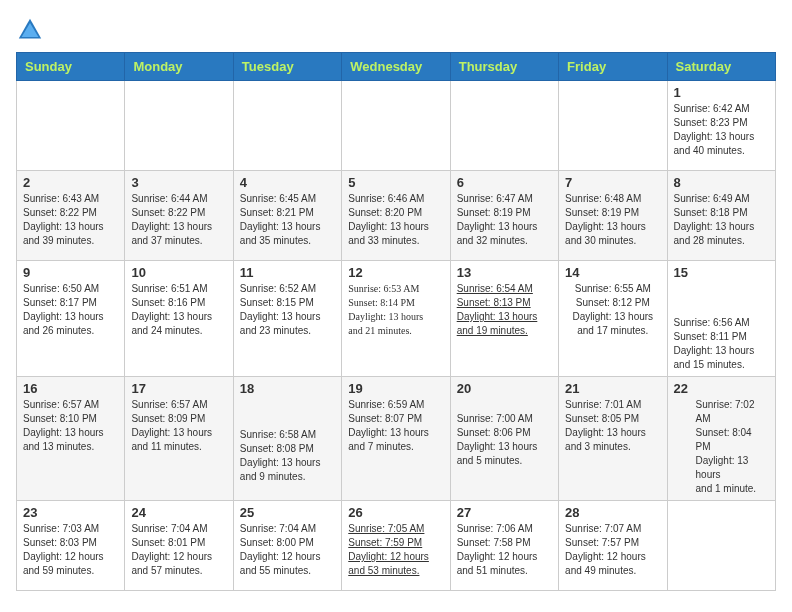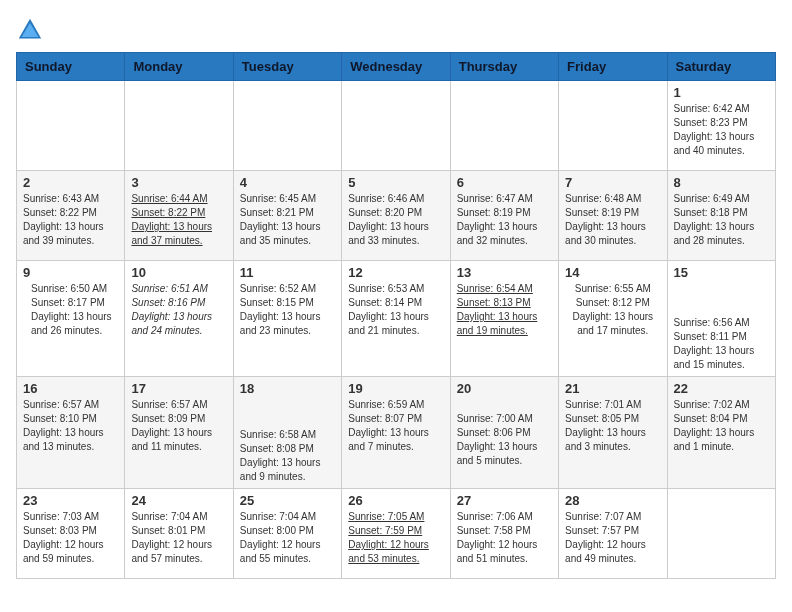--- a/index.html
+++ b/index.html
@@ -45,21 +45,21 @@
       font-size: 16px;
       color: #555;
     }
     .calendar {
       width: 100%;
       border-collapse: collapse;
       border: 1px solid #ccc;
     }
     .calendar th {
       background-color: #2979c0;
-      color: #0f172a;
+      color: #bef264;
       font-size: 13px;
       font-weight: bold;
       padding: 6px 8px;
       text-align: left;
       border: 1px solid #2265a8;
     }
     .calendar td {
       vertical-align: top;
       border: 1px solid #ccc;
       padding: 4px 6px;
@@ -138,21 +138,21 @@
       <tr>
         <td>
           <span class="day-number">2</span>
           <div class="day-info" style="white-space: pre-line;">Sunrise: 6:43 AM
 Sunset: 8:22 PM
 Daylight: 13 hours
 and 39 minutes.</div>
         </td>
         <td>
           <span class="day-number">3</span>
-          <div class="day-info" style="white-space: pre-line; text-decoration: underline;">Sunrise: 6:44 AM
+          <div class="day-info" style="white-space: pre-line;">Sunrise: 6:44 AM
 Sunset: 8:22 PM
 Daylight: 13 hours
 and 37 minutes.</div>
         </td>
         <td>
           <span class="day-number">4</span>
           <div class="day-info" style="white-space: pre-line;">Sunrise: 6:45 AM
 Sunset: 8:21 PM
 Daylight: 13 hours
 and 35 minutes.</div>
@@ -182,42 +182,42 @@
           <span class="day-number">8</span>
           <div class="day-info" style="white-space: pre-line;">Sunrise: 6:49 AM
 Sunset: 8:18 PM
 Daylight: 13 hours
 and 28 minutes.</div>
         </td>
       </tr>
       <tr>
         <td>
           <span class="day-number">9</span>
-          <div class="day-info" style="white-space: pre-line; margin-left: 8px;">Sunrise: 6:50 AM
+          <div class="day-info" style="white-space: pre-line;">Sunrise: 6:50 AM
 Sunset: 8:17 PM
 Daylight: 13 hours
 and 26 minutes.</div>
         </td>
         <td>
           <span class="day-number">10</span>
-          <div class="day-info" style="white-space: pre-line; font-style: italic;">Sunrise: 6:51 AM
+          <div class="day-info" style="white-space: pre-line;">Sunrise: 6:51 AM
 Sunset: 8:16 PM
 Daylight: 13 hours
 and 24 minutes.</div>
         </td>
         <td>
           <span class="day-number">11</span>
           <div class="day-info" style="white-space: pre-line;">Sunrise: 6:52 AM
 Sunset: 8:15 PM
 Daylight: 13 hours
 and 23 minutes.</div>
         </td>
         <td>
           <span class="day-number">12</span>
-          <div class="day-info" style="white-space: pre-line;">Sunrise: 6:53 AM
+          <div class="day-info" style="white-space: pre-line; font-family: Liberation Serif, serif;">Sunrise: 6:53 AM
 Sunset: 8:14 PM
 Daylight: 13 hours
 and 21 minutes.</div>
         </td>
         <td>
           <span class="day-number">13</span>
           <div class="day-info" style="white-space: pre-line; text-decoration: underline;">Sunrise: 6:54 AM
 Sunset: 8:13 PM
 Daylight: 13 hours
 and 19 minutes.</div>
@@ -275,21 +275,21 @@
         </td>
         <td>
           <span class="day-number">21</span>
           <div class="day-info" style="white-space: pre-line;">Sunrise: 7:01 AM
 Sunset: 8:05 PM
 Daylight: 13 hours
 and 3 minutes.</div>
         </td>
         <td>
           <span class="day-number">22</span>
-          <div class="day-info" style="white-space: pre-line;">Sunrise: 7:02 AM
+          <div class="day-info" style="white-space: pre-line; margin-left: 22px;">Sunrise: 7:02 AM
 Sunset: 8:04 PM
 Daylight: 13 hours
 and 1 minute.</div>
         </td>
       </tr>
       <tr>
         <td>
           <span class="day-number">23</span>
           <div class="day-info" style="white-space: pre-line;">Sunrise: 7:03 AM
 Sunset: 8:03 PM

